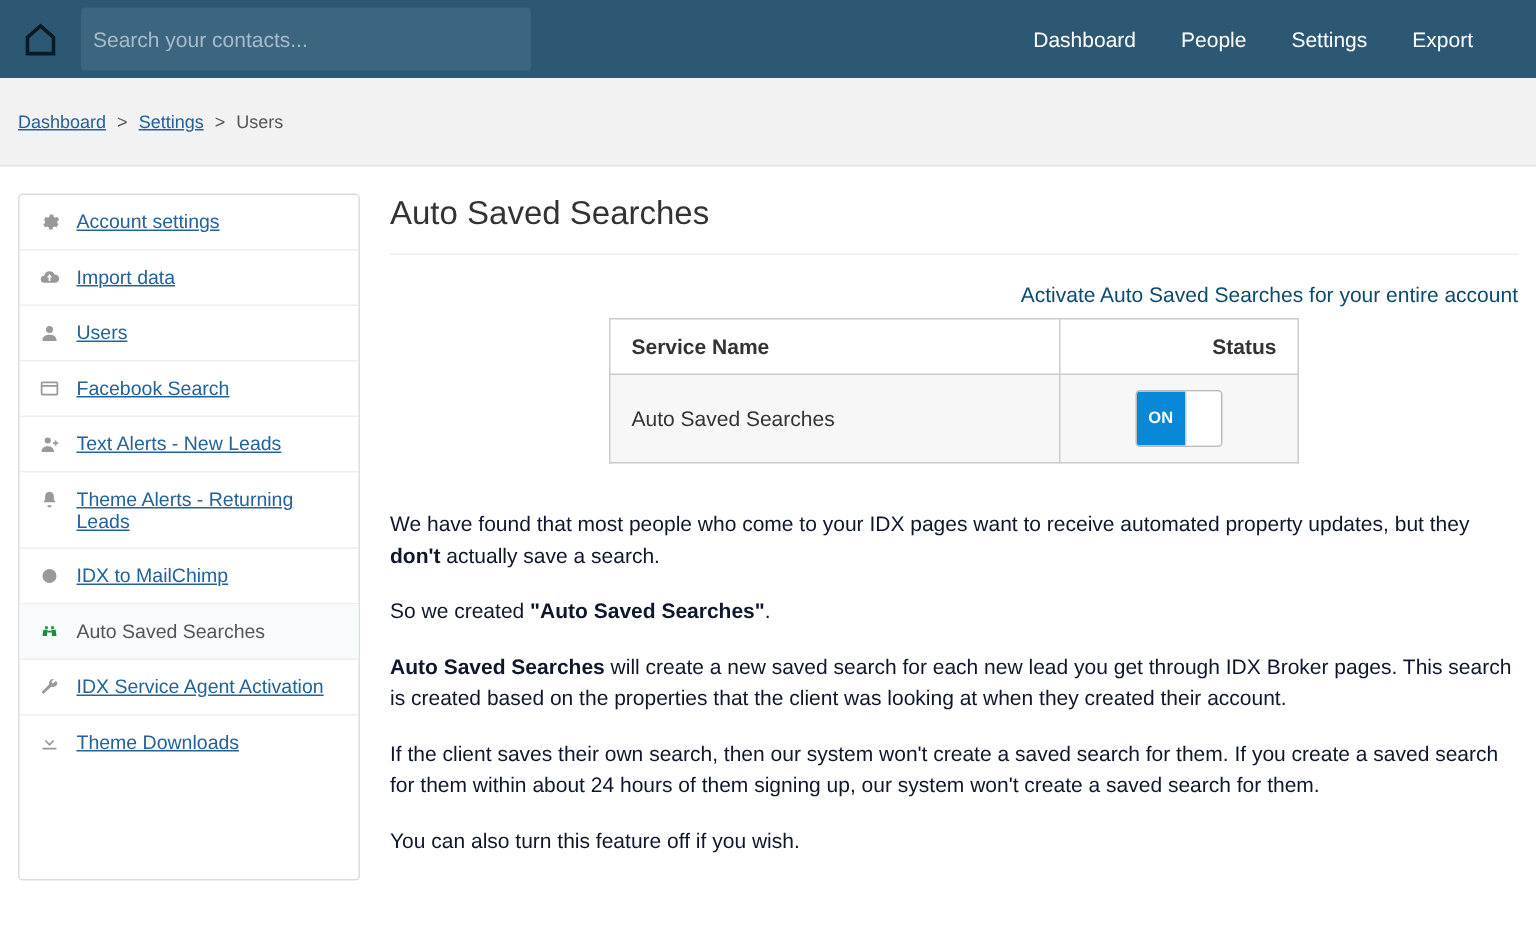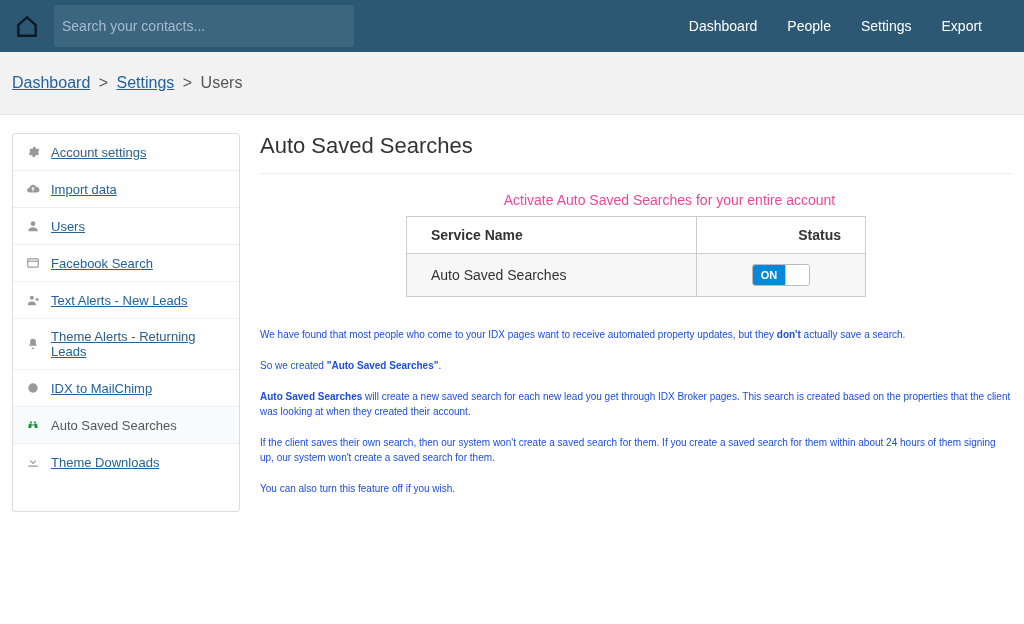--- a/index.html
+++ b/index.html
@@ -46,21 +46,21 @@
       color: #fff;
       text-decoration: none;
       font-size: 14px;
       cursor: pointer;
     }
     
     .breadcrumb-bar {
       background: #f2f2f2;
       border-bottom: 1px solid #e5e5e5;
       padding: 22px 12px;
-      font-size: 16px;
+      font-size: 12px;
     }
     .breadcrumb-bar a {
       color: #23629a;
       text-decoration: underline;
     }
     .breadcrumb-sep { color: #555; margin: 0 4px; }
     .breadcrumb-current { color: #555; }
     
     .container {
       display: flex;
@@ -68,21 +68,20 @@
       gap: 20px;
     }
     .sidebar {
       width: 228px;
       border: 1px solid #ddd;
       border-radius: 3px;
       background: #fff;
     }
     .sidebar-item {
       display: flex;
-      align-items: center;
       gap: 10px;
       padding: 10px 12px;
       border-bottom: 1px solid #eee;
       cursor: pointer;
       font-size: 13px;
     }
     .sidebar-item:last-child { border-bottom: none; }
     .sidebar-item a {
       color: #23629a;
       text-decoration: underline;
@@ -108,51 +107,51 @@
     .main { flex: 1; }
     .page-title {
       font-size: 22px;
       font-weight: 400;
       color: #333;
       padding-bottom: 14px;
       border-bottom: 1px solid #eee;
       margin-bottom: 18px;
     }
     .activate-text {
-      text-align: center;
+      text-align: right;
       margin-left: 67px;
       margin-bottom: 8px;
       font-size: 14px;
-      color: #ec4899;
+      color: #0c4a6e;
     }
     .status-table {
       margin: 0 auto 30px;
       border-collapse: collapse;
       width: 460px;
     }
     .status-table th, .status-table td {
       border: 1px solid #ccc;
-      padding: 10px 24px;
+      padding: 10px 14px;
       font-size: 14px;
     }
     .status-table th {
       background: #fff;
       font-weight: 700;
       text-align: left;
     }
     .status-table th:last-child { text-align: right; }
     .status-table td { background: #f7f7f7; }
     .status-table td:last-child { text-align: center; }
     .toggle {
       display: inline-flex;
       align-items: flex-start;
       border: 1px solid #bbb;
       border-radius: 3px;
       overflow: hidden;
-      height: 22px;
+      height: 38px;
       cursor: pointer;
       background: #fff;
     }
     .toggle-on {
       background: #0a88d8;
       color: #fff;
       font-size: 11px;
       font-weight: 700;
       padding: 0 8px;
       height: 100%;
@@ -161,22 +160,22 @@
     }
     .toggle-handle {
       width: 24px;
       height: 100%;
       background: #fff;
       border-left: 1px solid #ccc;
     }
     .body-text p {
       margin-bottom: 16px;
       line-height: 1.5;
-      color: #1d4ed8;
-      font-size: 10px;
+      color: #0f172a;
+      font-size: 14px;
     }
     .body-text b { font-weight: 700; }
   </style>
 </head>
 <body>
 
 <div class="header">
   <div class="logo">
     <svg viewBox="0 0 24 24" width="26" height="26" fill="none" stroke="#0b1b24" stroke-width="2.2">
       <path d="M4 11 L12 4 L20 11 V21 H4 Z"></path>
@@ -262,20 +261,28 @@
       </span>
       <a>IDX to MailChimp</a>
     </div>
     <div class="sidebar-item active">
       <span class="sidebar-icon">
         <svg viewBox="0 0 24 24" width="14" height="14" fill="currentColor">
             <path d="M7 6h3v3H7zM14 6h3v3h-3zM5 10h5l-1 7H4zM14 10h5l1 7h-5zM10 11h4v2h-4z"></path>
           </svg>
       </span>
       <span class="label">Auto Saved Searches</span>
+    </div>
+    <div class="sidebar-item">
+      <span class="sidebar-icon">
+        <svg viewBox="0 0 24 24" width="14" height="14" fill="currentColor">
+            <path d="M21 7a5 5 0 01-7 4.6L5 20l-2-2 8.4-9A5 5 0 0117 3l-3 3 2 2 3-3c.7.6 1.3 1.3 2 2z"></path>
+          </svg>
+      </span>
+      <a>IDX Service Agent Activation</a>
     </div>
     <div class="sidebar-item">
       <span class="sidebar-icon">
         <svg viewBox="0 0 24 24" width="14" height="14" fill="currentColor">
             <path d="M12 3v10l4-4 1.4 1.4L12 16 6.6 10.4 8 9l4 4V3h0zM4 18h16v2H4z"></path>
           </svg>
       </span>
       <a>Theme Downloads</a>
     </div>
   </div>

